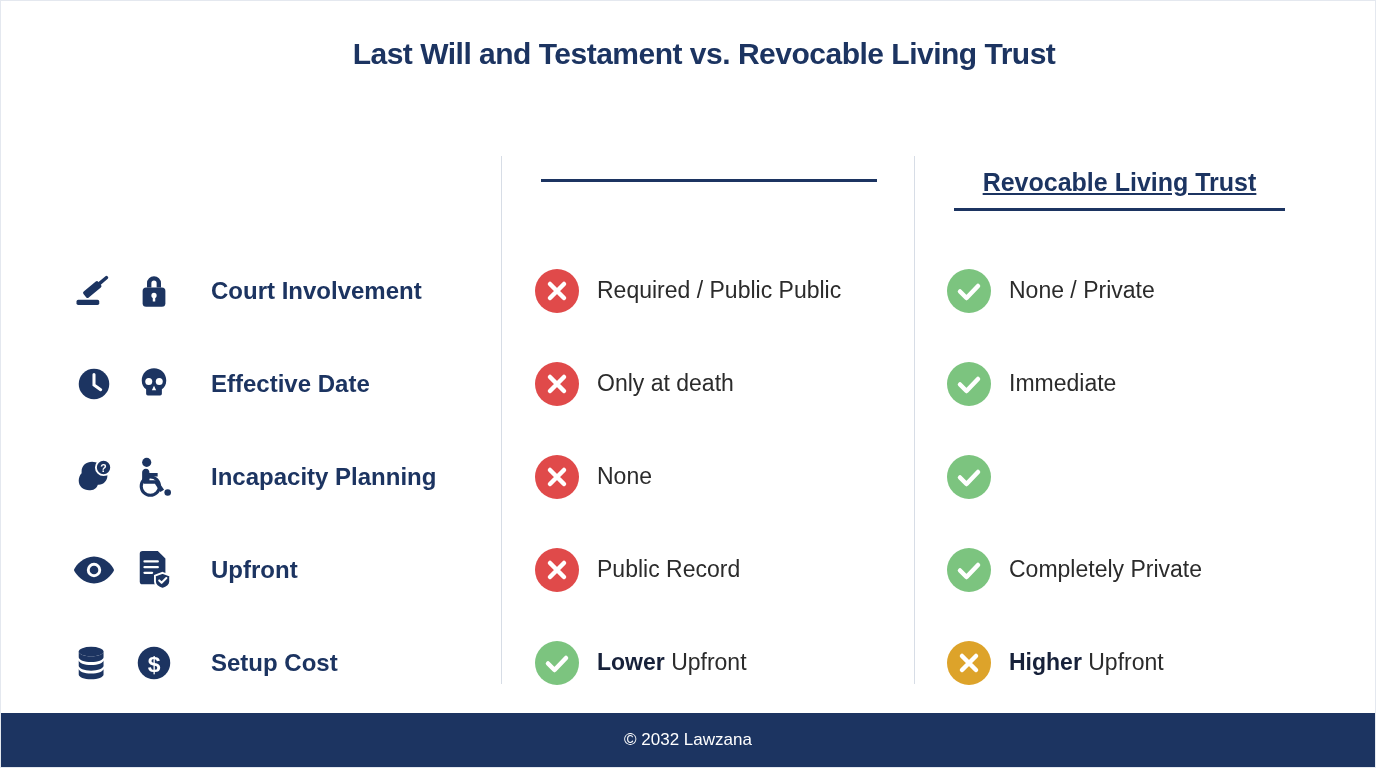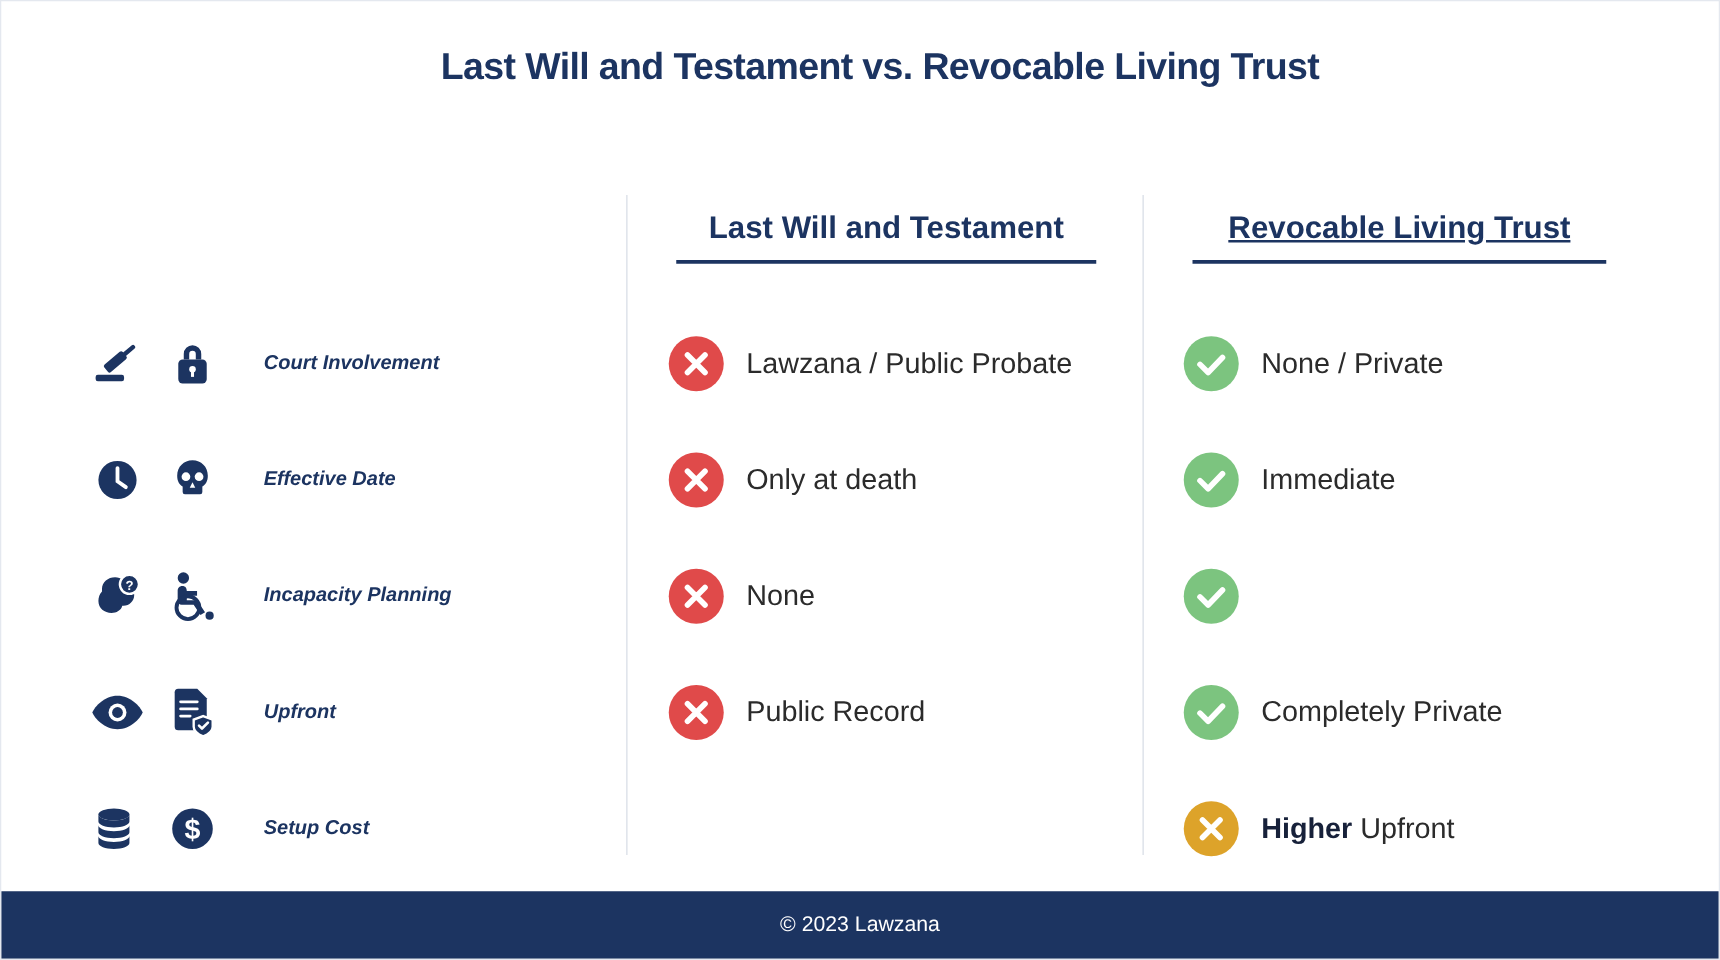--- a/index.html
+++ b/index.html
@@ -90,25 +90,24 @@
     display: flex;
     align-items: center;
     gap: 14px;
     justify-content: flex-start;
   }
   .row-label {
     position: absolute;
     left: 150px;
     top: 50%;
     transform: translateY(-50%);
-    font-size: 16px;
+    font-size: 24px;
     font-weight: bold;
     color: #1c3461;
     width: 280px;
-    font-style: italic;
   }
   .cell {
     position: absolute;
     top: 50%;
     transform: translateY(-50%);
     display: flex;
     align-items: center;
     gap: 18px;
   }
   .cell-a { left: 474px; width: 370px; }
@@ -164,21 +163,20 @@
 <div class="page">
 
   <div class="title">Last Will and Testament vs. Revocable Living Trust</div>
 
   <div class="grid">
 
     <div class="col-divider div1"></div>
     <div class="col-divider div2"></div>
 
     <div class="col-head head-a">
-      <span>Last Will and Testament</span>
       <span class="underline"></span>
     </div>
     <div class="col-head head-b">
       <span>Revocable Living Trust</span>
       <span class="underline"></span>
     </div>
 
     <div class="row" style="top:88px">
       <div class="row-icons">
         <span class="ico">
@@ -199,21 +197,21 @@
           </svg>
         </span>
       </div>
       <div class="row-label">Court Involvement</div>
       <div class="cell cell-a">
         <span class="badge cross">
           <svg width="44" height="44" viewBox="0 0 44 44">
               <path d="M15 15 L29 29 M29 15 L15 29" stroke="#ffffff" stroke-width="4.5" stroke-linecap="round"></path>
             </svg>
         </span>
-        <span class="cell-text">Lawzana / Public Probate</span>
+        <span class="cell-text">Required / Public Public</span>
       </div>
       <div class="cell cell-b">
         <span class="badge check">
           <svg width="44" height="44" viewBox="0 0 44 44">
               <path d="M13 22.5 L19.5 29 L31 17" stroke="#ffffff" stroke-width="4.5" fill="none" stroke-linecap="round" stroke-linejoin="round"></path>
             </svg>
         </span>
         <span class="cell-text">None / Private</span>
       </div>
     </div>
@@ -338,29 +336,37 @@
           </svg>
         </span>
         <span class="ico">
           <svg width="42" height="42" viewBox="0 0 44 44" fill="#1c3461">
             <circle cx="22" cy="22" r="17"></circle>
             <text x="22" y="31" font-size="24" font-family="Liberation Sans, sans-serif" font-weight="bold" fill="#ffffff" text-anchor="middle">$</text>
           </svg>
         </span>
       </div>
       <div class="row-label">Setup Cost</div>
+      <div class="cell cell-a">
+        <span class="badge check">
+          <svg width="44" height="44" viewBox="0 0 44 44">
+              <path d="M13 22.5 L19.5 29 L31 17" stroke="#ffffff" stroke-width="4.5" fill="none" stroke-linecap="round" stroke-linejoin="round"></path>
+            </svg>
+        </span>
+        <span class="cell-text"><b>Lower</b> <span>Upfront</span></span>
+      </div>
       <div class="cell cell-b">
         <span class="badge warn">
           <svg width="44" height="44" viewBox="0 0 44 44">
               <path d="M15 15 L29 29 M29 15 L15 29" stroke="#ffffff" stroke-width="4.5" stroke-linecap="round"></path>
             </svg>
         </span>
         <span class="cell-text"><b>Higher</b> <span>Upfront</span></span>
       </div>
     </div>
 
   </div>
 
   <div class="footer">
-    <span>© 2023 Lawzana</span>
+    <span>© 2032 Lawzana</span>
   </div>
 
 </div>
 
 </body></html>

